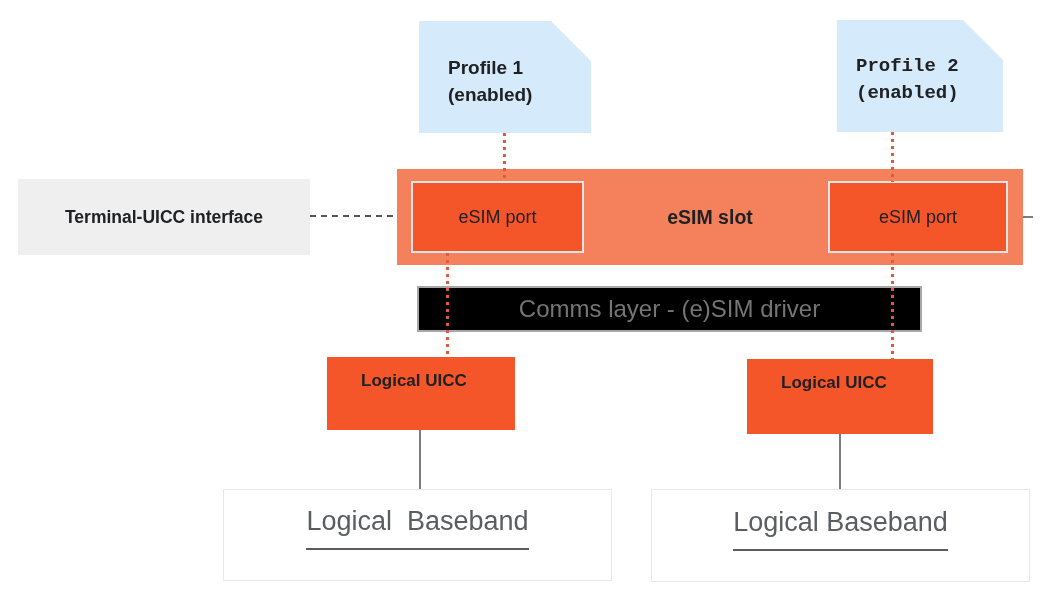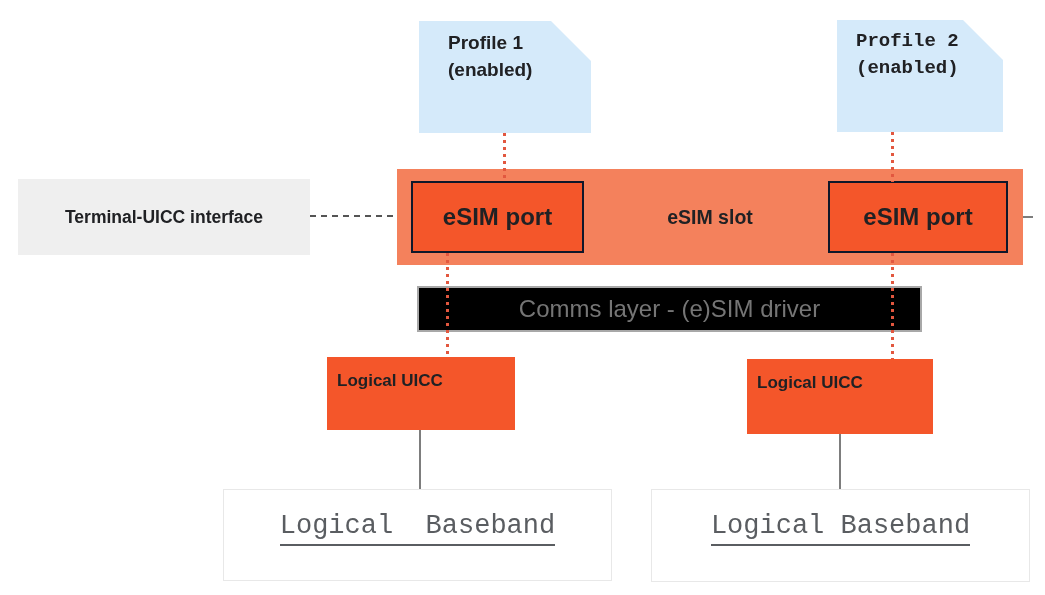--- a/index.html
+++ b/index.html
@@ -7,21 +7,21 @@
   .canvas {
     position: relative; width: 1045px; height: 595px;
     background: #fff; overflow: hidden;
   }
 
   
   .profile {
     position: absolute;
     background: var(--profile-blue, #d5eafa);
     clip-path: polygon(0 0, calc(100% - 40px) 0, 100% 40px, 100% 100%, 0 100%);
-    display: flex; flex-direction: column; justify-content: flex-start;
+    display: flex; flex-direction: column; justify-content: center;
     box-sizing: border-box; padding-top: 8px;
     color: var(--text-dark, #202124);
     font-weight: bold; font-size: 19px; line-height: 27px;
   }
   #profile1 { left: 419px; top: 21px; width: 172px; height: 112px; padding-left: 29px; }
   #profile2 { left: 837px; top: 20px; width: 166px; height: 112px; padding-left: 19px; font-family: Liberation Mono, monospace; }
 
   
   .terminal {
     position: absolute; left: 18px; top: 179px; width: 292px; height: 76px;
@@ -35,59 +35,59 @@
     position: absolute; left: 397px; top: 169px; width: 626px; height: 96px;
     background: var(--slot-salmon, #f4815c);
     display: flex; align-items: center; justify-content: center;
   }
   .slotbar-label {
     font-weight: bold; font-size: 19.5px; color: var(--text-dark, #202124);
   }
   .port {
     position: absolute; top: 12px; height: 72px;
     background: var(--port-orange, #f4562a);
-    border: 2px solid #0f172a; box-sizing: border-box;
+    border: 2px solid #e5e5e5; box-sizing: border-box;
     display: flex; align-items: center; justify-content: center;
-    font-weight: bold; font-size: 24px; color: var(--text-dark, #202124);
+    font-weight: normal; font-size: 18px; color: var(--text-dark, #202124);
   }
   #port1 { left: 14px; width: 173px; }
   #port2 { left: 431px; width: 180px; }
 
   
   .comms {
     position: absolute; left: 417px; top: 286px; width: 505px; height: 46px;
     background: #000000; border: 2px solid var(--comms-border, #a8a8a8);
     box-sizing: border-box;
     display: flex; align-items: center; justify-content: center;
     font-size: 24px; color: var(--comms-text, #757575);
     z-index: 2;
   }
 
   
   .uicc {
     position: absolute;
     background: var(--port-orange, #f4562a);
     color: var(--text-dark, #202124);
     font-weight: bold; font-size: 17px; line-height: 24px;
-    box-sizing: border-box; padding: 12px 0 0 10px;
+    box-sizing: border-box; padding: 12px 0 0 34px;
   }
   #uicc1 { left: 327px; top: 357px; width: 188px; height: 73px; }
   #uicc2 { left: 747px; top: 359px; width: 186px; height: 75px; }
 
   
   .baseband {
     position: absolute; background: #fff;
     border: 1px solid var(--baseband-border, #e8e8e8);
     box-sizing: border-box;
     display: flex; align-items: center; justify-content: center;
     font-size: 27px; color: var(--baseband-text, #5a5d61);
     padding-bottom: 14px;
   }
   .baseband .ul {
-    border-bottom: 2px solid currentColor; padding-bottom: 3px; white-space: pre; font-family: Liberation Mono, monospace;
+    border-bottom: 2px solid currentColor; padding-bottom: 11px; white-space: pre;
   }
   #baseband1 { left: 223px; top: 489px; width: 389px; height: 92px; }
   #baseband2 { left: 651px; top: 489px; width: 379px; height: 93px; }
 
   
   .vdot {
     position: absolute; width: 3px; z-index: 5;
     background-image: repeating-linear-gradient(
       to bottom, var(--dotted-red, #e2573f) 0 3px, transparent 3px 7px);
   }

